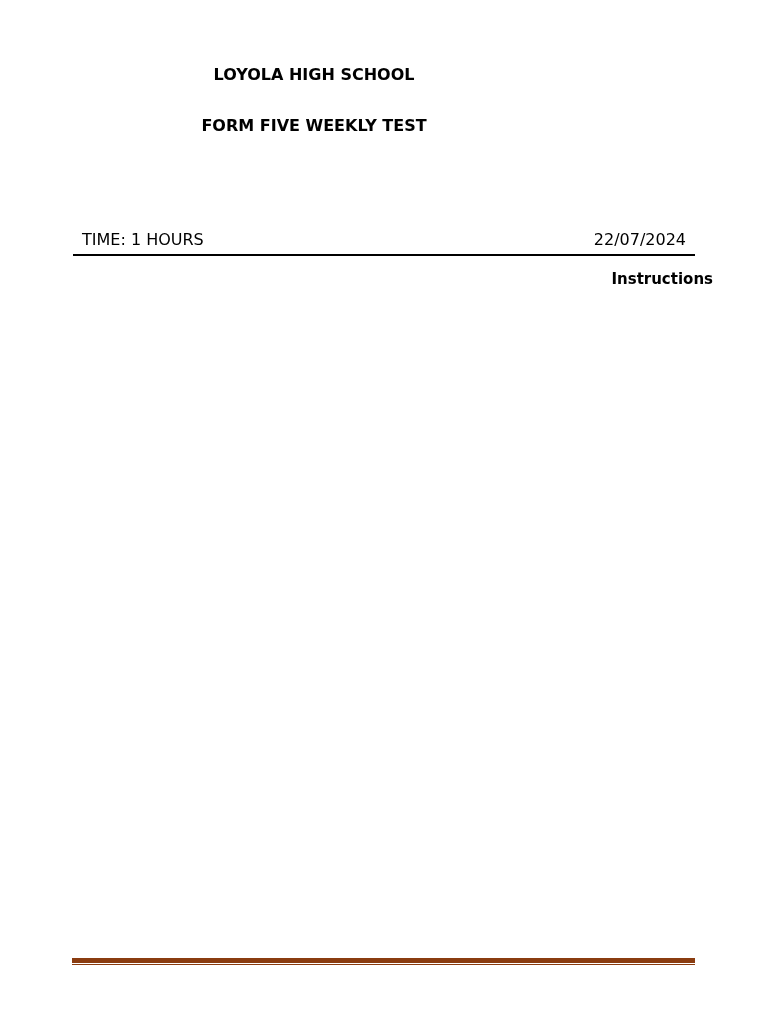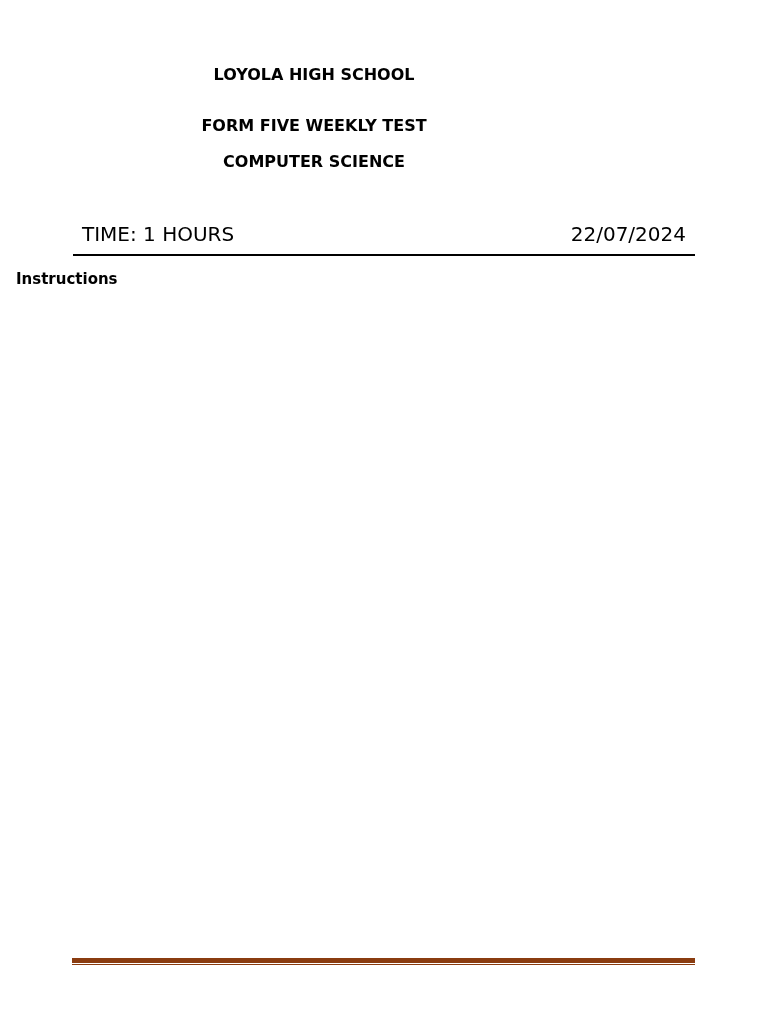--- a/index.html
+++ b/index.html
@@ -25,47 +25,46 @@
     font-weight: bold;
     line-height: 1;
     letter-spacing: 0px;
   }
   .title-school   { top: 67px; }
   .title-test     { top: 118px; }
   .title-subject  { top: 154px; }
 
   .time-row {
     position: absolute;
-    top: 224px;
+    top: 232px;
     left: 82px;
     width: 604px;
     display: flex;
     justify-content: space-between;
     align-items: baseline;
-    font-size: 20px;
+    font-size: 16px;
     line-height: 1;
   }
   .header-rule {
     position: absolute;
     top: 254px;
     left: 73px;
     width: 622px;
     height: 2px;
     background: #000000;
   }
   .instructions-heading {
     position: absolute;
     top: 272px;
     left: 0;
     width: 713px;
-    text-align: left;
+    text-align: right;
     font-size: 15px;
     font-weight: bold;
     line-height: 1;
-    padding-left: 16px;
   }
   .instruction-item {
     position: absolute;
     top: 307px;
     left: 68px;
     font-size: 16px;
     line-height: 1;
     white-space: pre;
   }
   .instruction-item .item-number {
@@ -89,21 +88,20 @@
 </style>
 </head>
 <body>
 
 <div class="page">
 
   <div class="title-line title-school">LOYOLA HIGH SCHOOL</div>
 
   <div class="title-line title-test">FORM FIVE WEEKLY TEST</div>
 
-  <div class="title-line title-subject">COMPUTER SCIENCE</div>
 
   <div class="time-row">
     <span>TIME: 1 HOURS</span>
     <span>22/07/2024</span>
   </div>
 
   <div class="header-rule" style="background: rgb(0, 0, 0);"></div>
 
   <div class="instructions-heading">Instructions</div>
 

